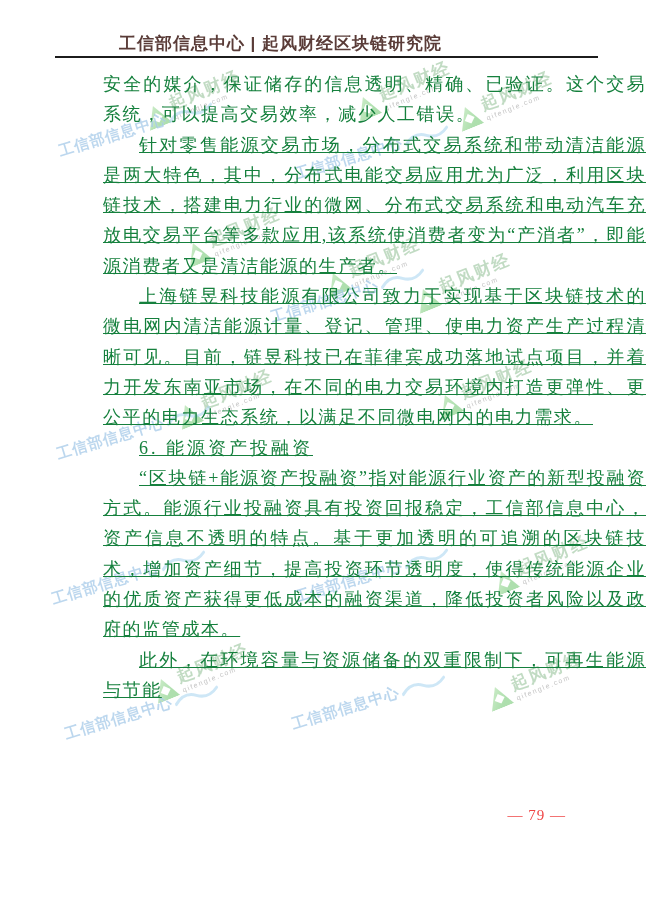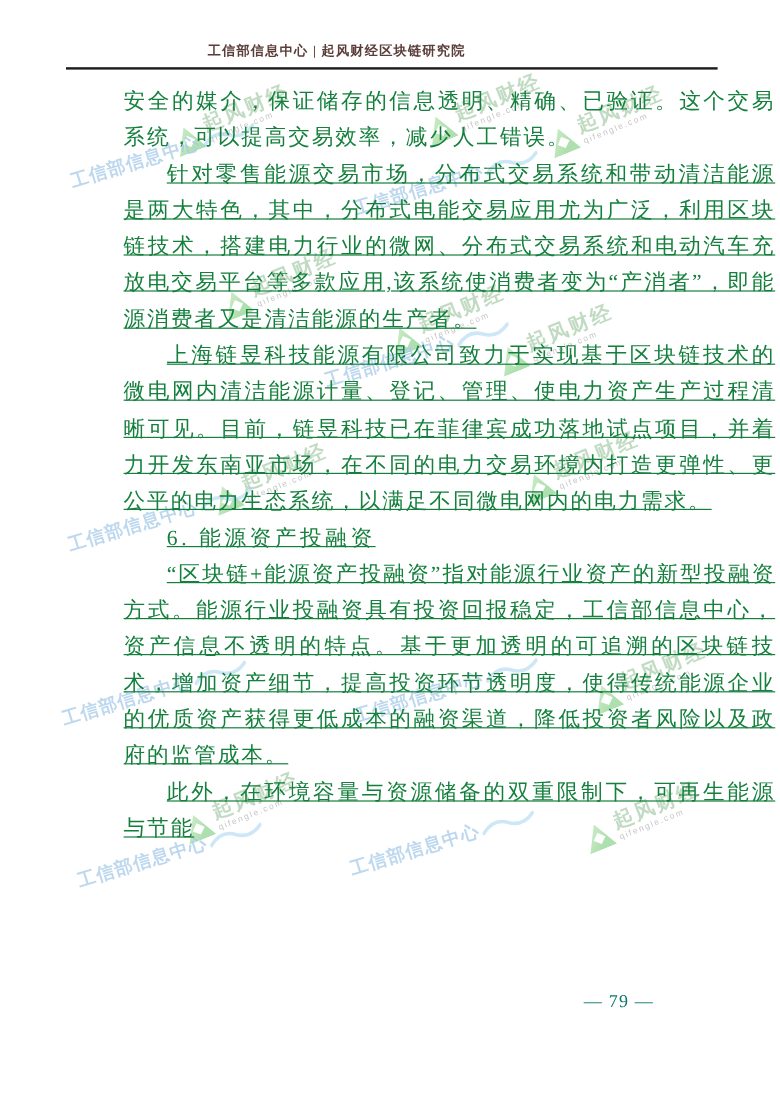--- a/index.html
+++ b/index.html
@@ -3,41 +3,41 @@
 <meta charset="utf-8">
 <style>
   html,body{margin:0;padding:0;background:#ffffff;}
   .page{
     position:relative; width:650px; height:919px; background:#ffffff;
     overflow:hidden; font-family:"Liberation Serif","DejaVu Serif",serif;
   }
   
   .header-title{
     position:absolute; top:35px; left:0; width:561px; text-align:center;
-    font-size:11px; line-height:17px; font-weight:bold; letter-spacing:1px;
-    color:#5a3c38; font-family:Liberation Serif, serif;
+    font-size:17px; line-height:17px; font-weight:bold; letter-spacing:1px;
+    color:#5a3c38; font-family:Liberation Sans, sans-serif;
     z-index:3;
   }
   .header-rule{
     position:absolute; top:56px; left:55px; width:543px; height:2px;
     background:#1c1c1c; z-index:3;
   }
   
   .doc-body{
     position:absolute; top:69px; left:55px; width:543px; z-index:2;
     font-size:18px; line-height:30.3px; color:#15803d;
     text-align:justify; letter-spacing:1.6px;margin-left:48px;
   }
   .doc-body p{margin:0; padding:0;}
   .doc-body p.indent{text-indent:2em;text-decoration:underline;}
   .doc-body p.heading{letter-spacing:3px;}
   
   .footer{
-    position:absolute; top:803px; right:105px; z-index:2;
-    font-size:15px; line-height:24px; color:#0f766e; letter-spacing:1px;margin-top:20px;
+    position:absolute; top:803px; right:84px; z-index:2;
+    font-size:15px; line-height:24px; color:#ef4444; letter-spacing:1px;
   }
   
   .wm-layer{position:absolute; inset:0; z-index:1; pointer-events:none;}
   .wm{position:absolute; transform:rotate(-22deg); transform-origin:left bottom;
       display:flex; align-items:flex-end; gap:4px; white-space:nowrap;}
   .wm-tri{
     position:relative; display:inline-block; width:24px; height:22px;
     clip-path:polygon(50% 0,100% 100%,0 100%);
     background:linear-gradient(135deg,#b8e6ae 0%,#6cc56c 70%);
     opacity:.55; flex:0 0 auto;

